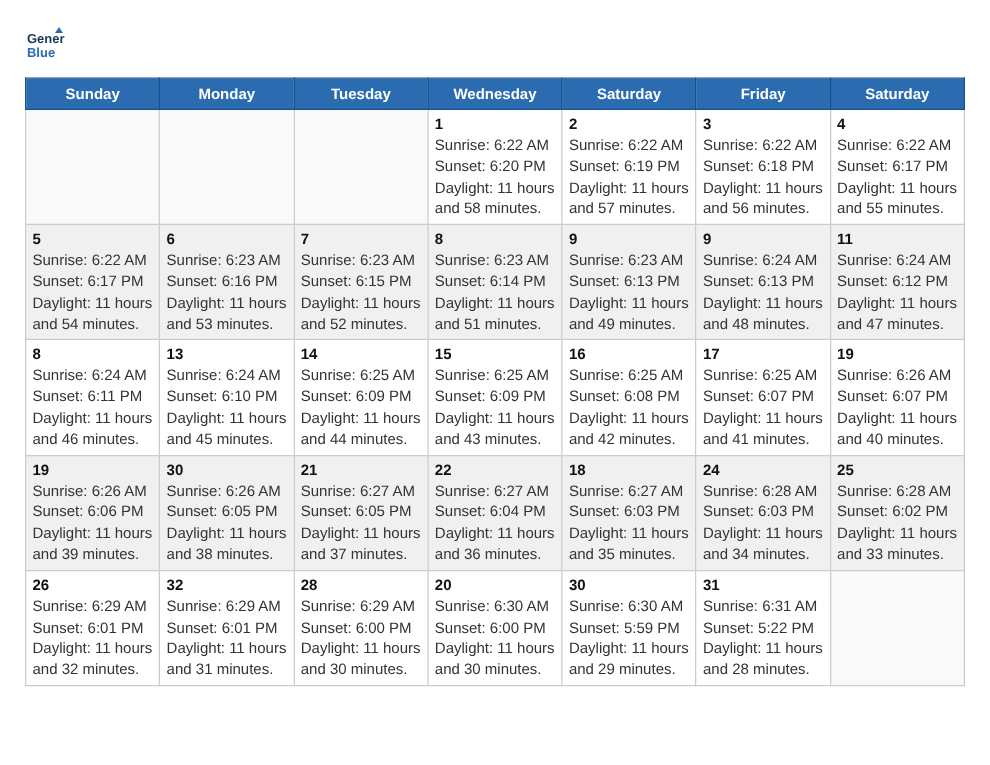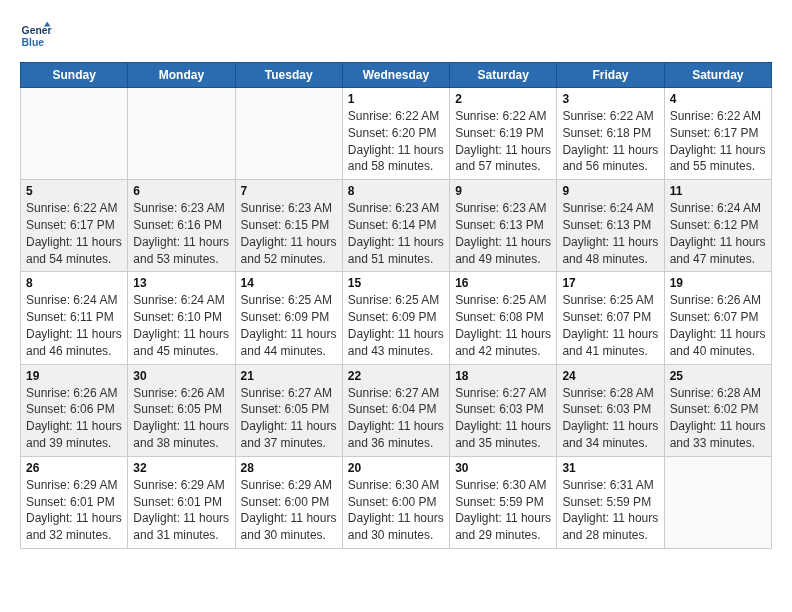--- a/index.html
+++ b/index.html
@@ -338,20 +338,20 @@
         <td>
           <span class="day-number">30</span>
           <div class="day-info" style="white-space: pre-wrap;">Sunrise: 6:30 AM
 Sunset: 5:59 PM
 Daylight: 11 hours
 and 29 minutes.</div>
         </td>
         <td>
           <span class="day-number">31</span>
           <div class="day-info" style="white-space: pre-wrap;">Sunrise: 6:31 AM
-Sunset: 5:59 PM
+Sunset: 5:22 PM
 Daylight: 11 hours
 and 28 minutes.</div>
         </td>
         <td class="empty"></td>
       </tr>
     </tbody>
 </table>
 
 </body></html>

